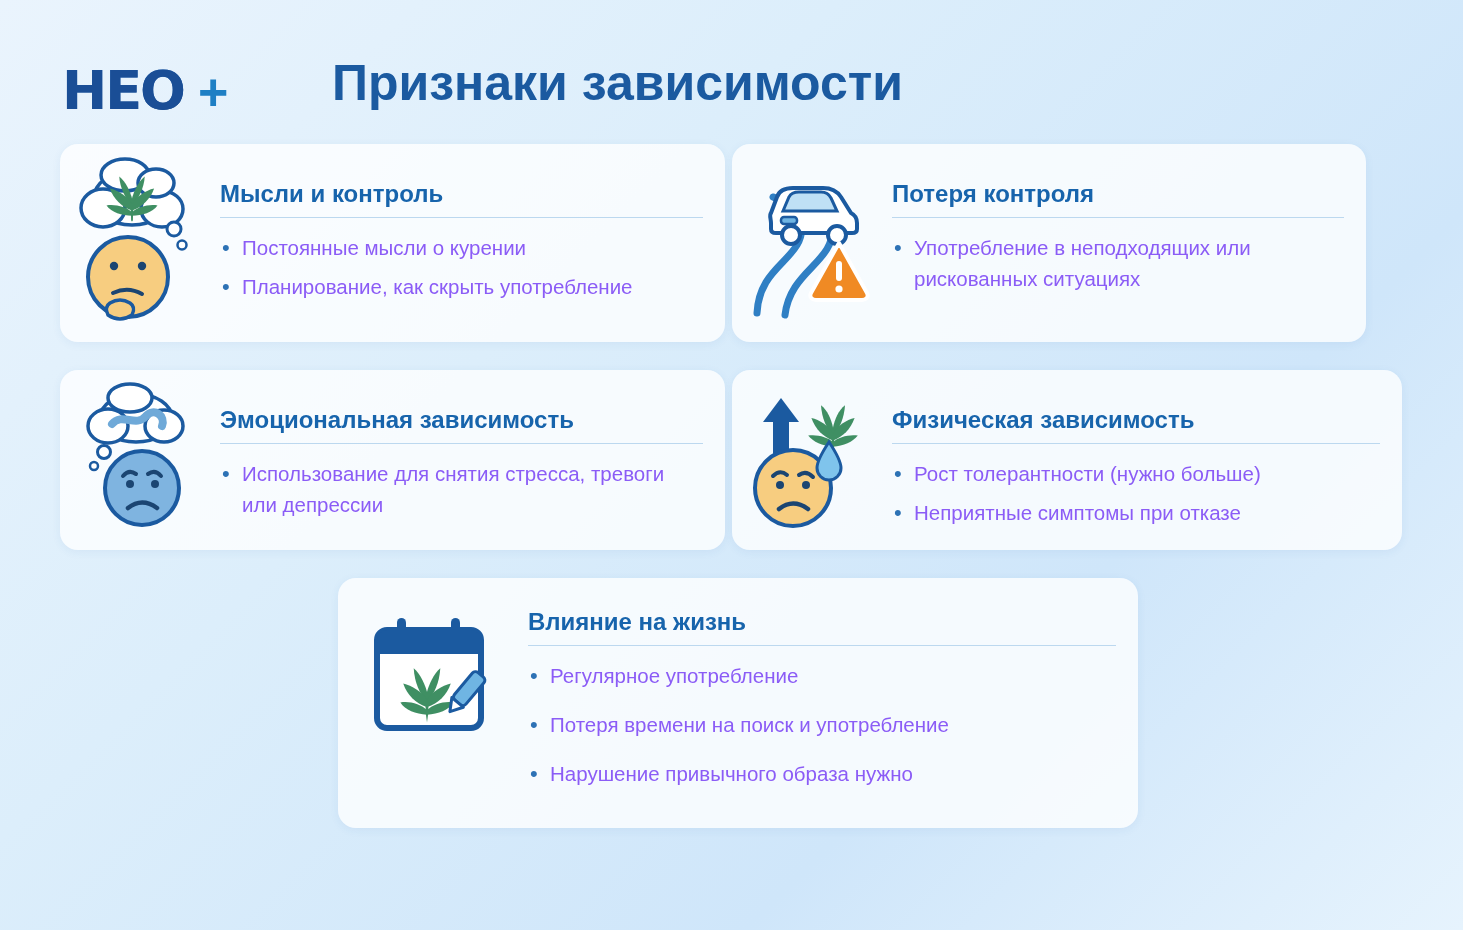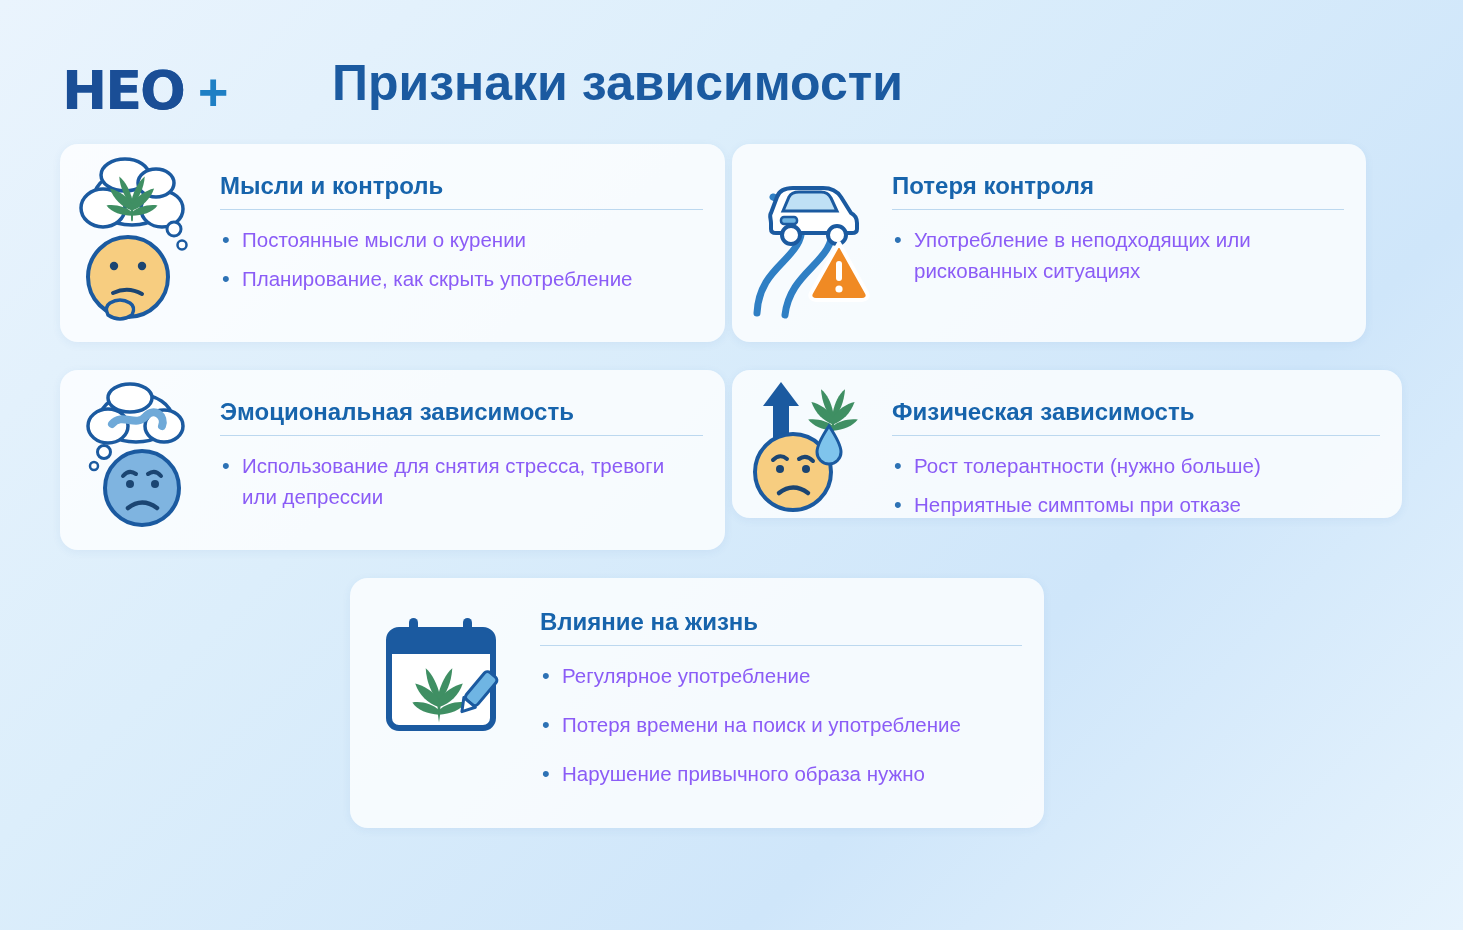--- a/index.html
+++ b/index.html
@@ -83,21 +83,21 @@
     width: 160px;
     flex: 0 0 160px;
     display: flex;
     align-items: center;
     justify-content: center;
     height: 100%;
   }
   .text-col {
     flex: 1 1 auto;
     padding-right: 22px;
-    padding-top: 28px;
+    padding-top: 36px;
   }
   .card-title {
     font-size: 24px;
     font-weight: bold;
     color: #1764ac;
     padding-bottom: 9px;
     border-bottom: 1px solid #bcd8ef;
     margin-bottom: 14px;
   }
   .bullets {
@@ -119,22 +119,22 @@
     left: 2px;
     top: -1px;
     color: #2d72b5;
     font-size: 22px;
   }
 
   
   #card-thoughts { left: 60px;  top: 144px;  width: 665px; height: 198px; }
   #card-control  { left: 732px; top: 144px;  width: 634px; height: 198px; }
   #card-emotion  { left: 60px;  top: 370px;  width: 665px; height: 180px; }
-  #card-physical { left: 732px; top: 370px;  width: 670px; height: 148px; }
-  #card-life     { left: 350px; top: 578px;  width: 694px; height: 250px; }
+  #card-physical { left: 732px; top: 370px;  width: 670px; height: 180px; }
+  #card-life     { left: 338px; top: 578px;  width: 800px; height: 250px; }
   #card-life .icon-col { width: 190px; flex: 0 0 190px; align-items: flex-start; padding-top: 36px; }
   #card-life .text-col { padding-top: 30px; }
   #card-life .bullets li { margin-bottom: 18px; }
 
   .svg-icon { display: block; }
 </style>
 </head>
 <body>
 
 <div class="page">

